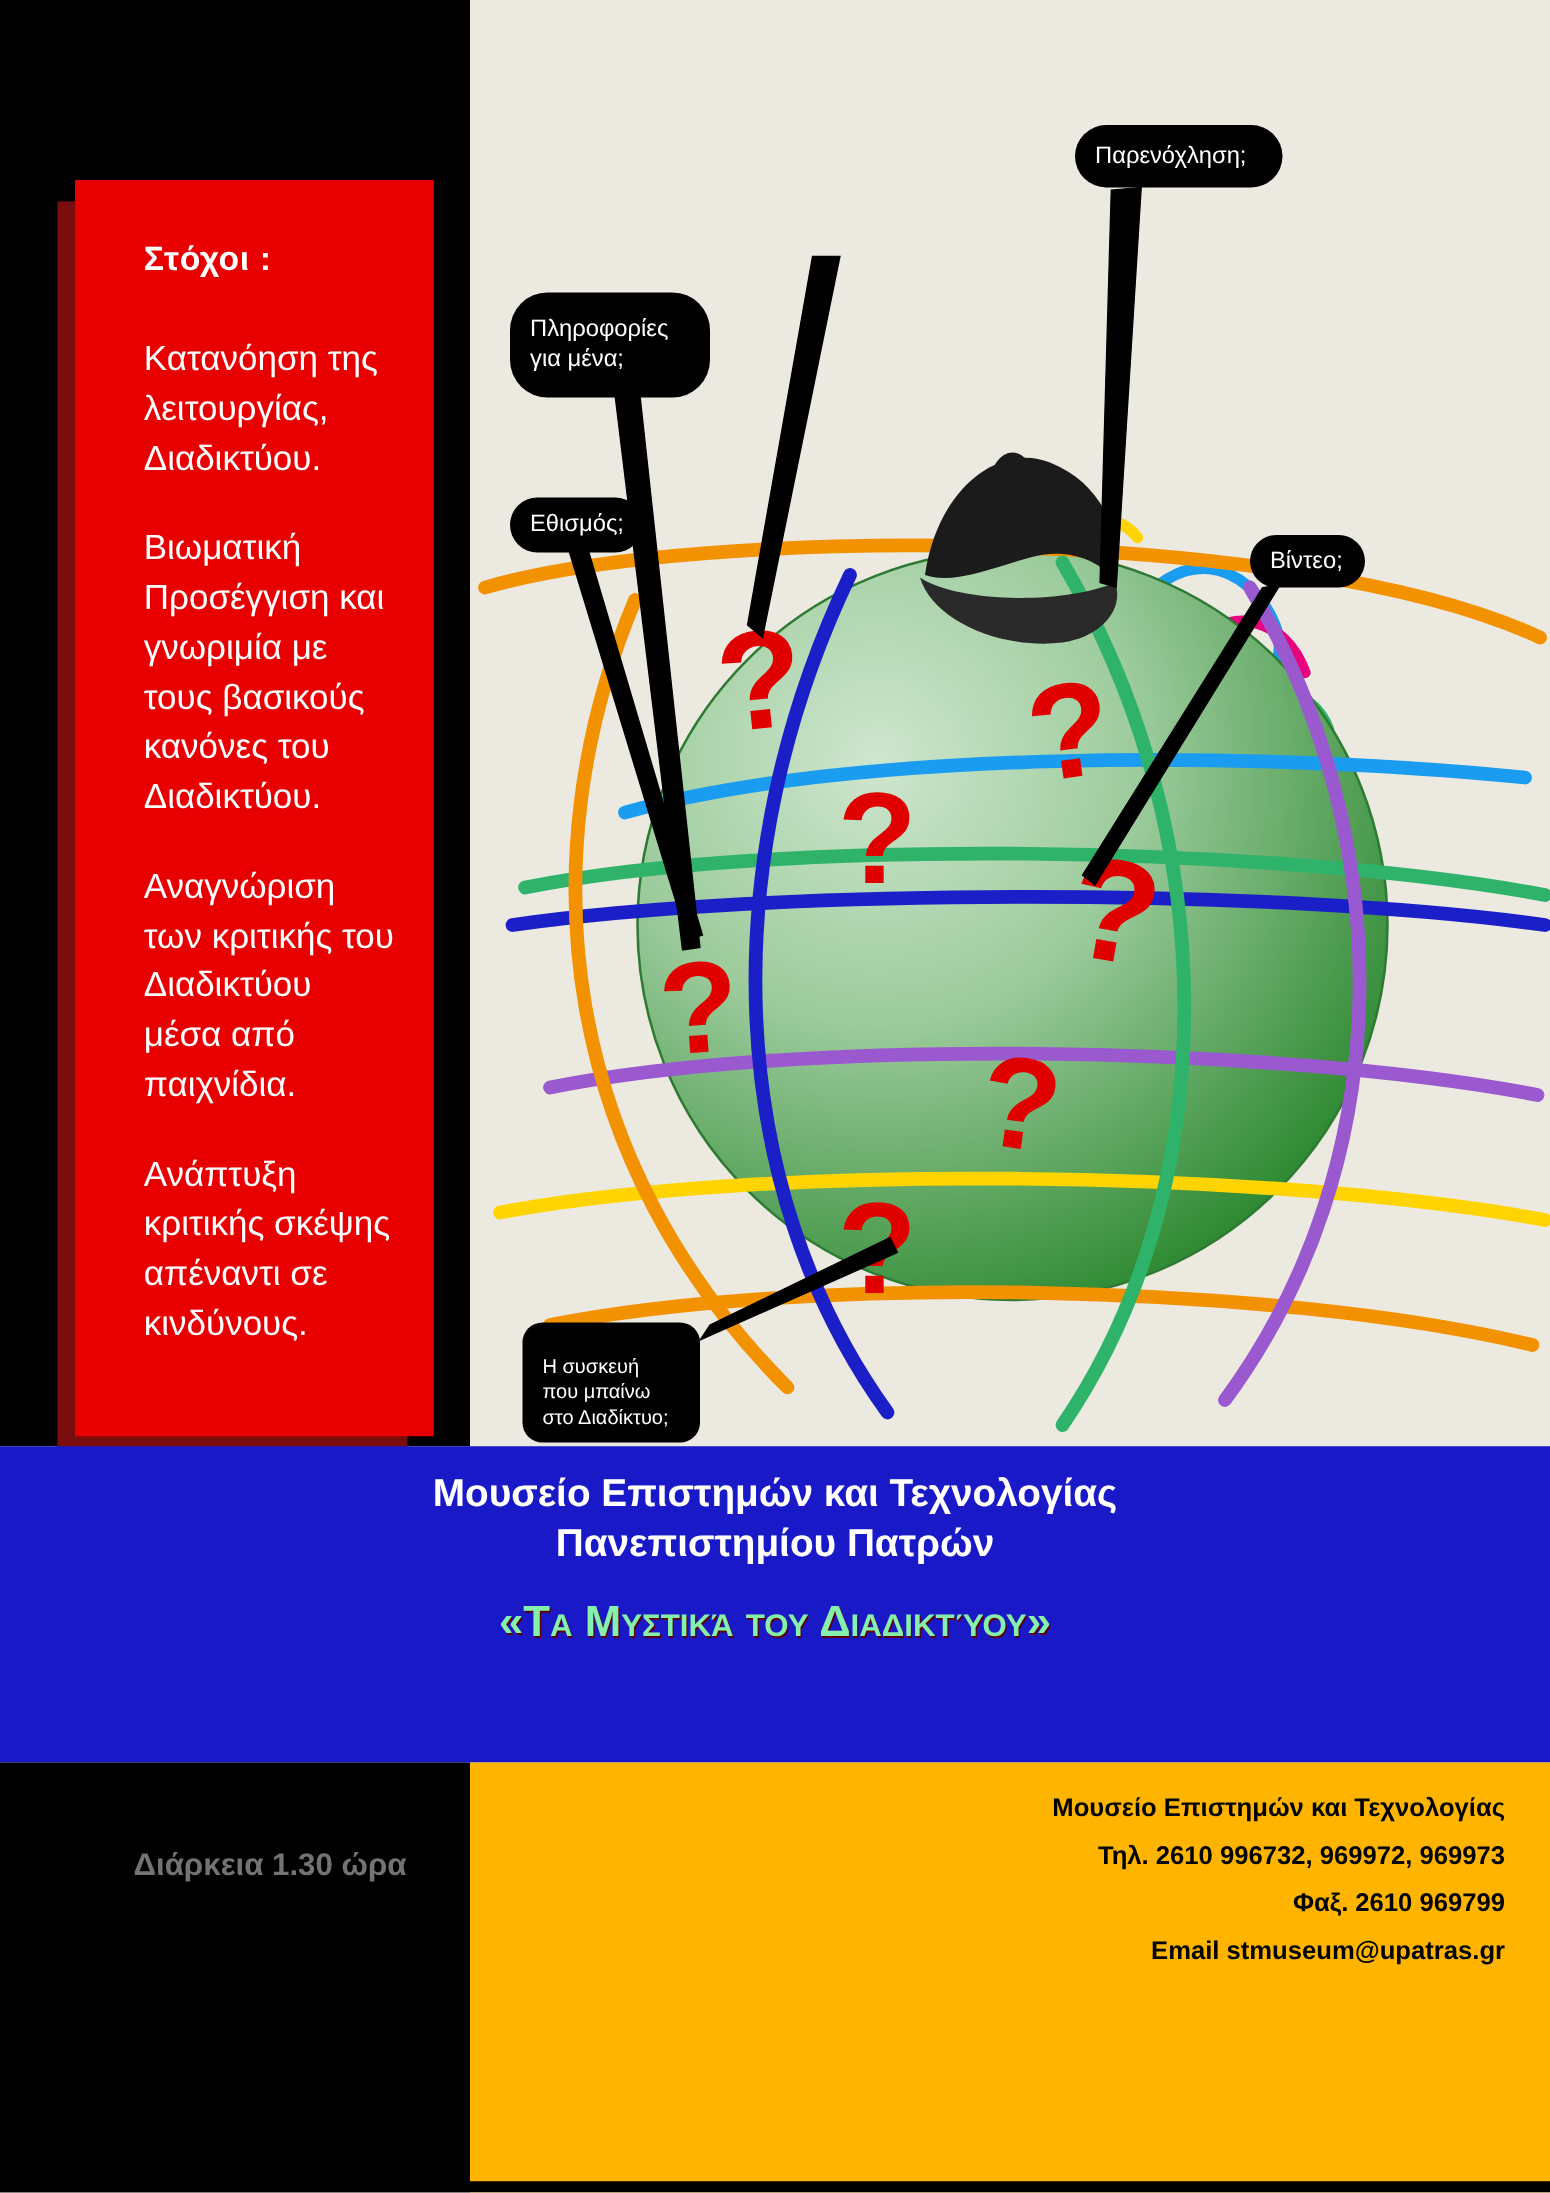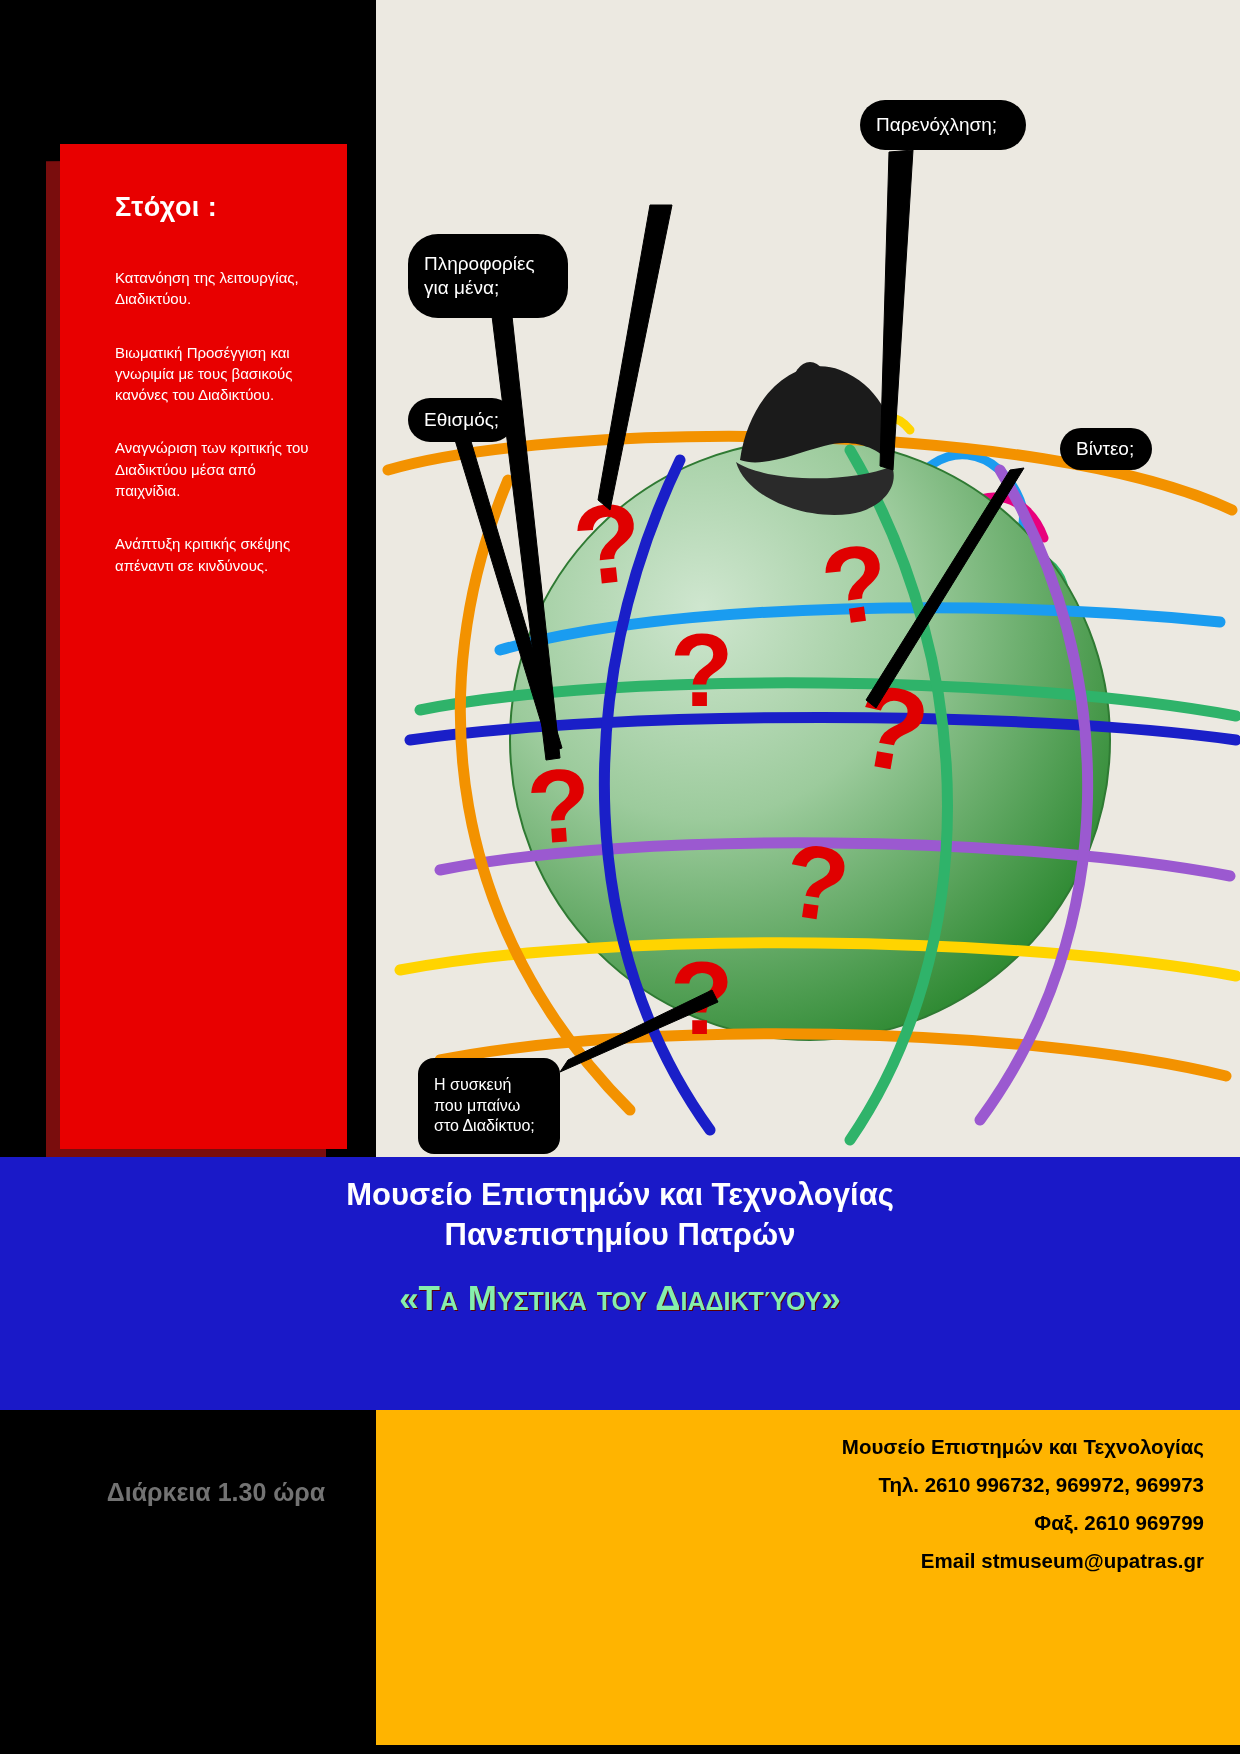--- a/index.html
+++ b/index.html
@@ -39,39 +39,39 @@
   .goals-box {
     position:absolute; left:60px; top:144px; width:287px; height:1005px;
     background:#e80000;
     padding:48px 28px 10px 55px;
     color:#fff;
   }
   .goals-title {
     font-size:27px; font-weight:bold; letter-spacing:0.5px; margin:0 0 44px 0;
   }
   .goal-item {
-    font-size:15px; line-height:1.42; margin:0 0 32px 0; color:#fff;
+    font-size:28px; line-height:1.42; margin:0 0 32px 0; color:#fff;
   }
 
   
   .globe-wrap {
     position:absolute; left:380px; top:270px; width:860px; height:880px;
   }
   svg.globe { display:block; }
 
   
   .callout {
     position:absolute;
     background:#000; color:#fff;
     border-radius:30px;
     display:flex; flex-direction:column; justify-content:center;
     padding:8px 16px;
     font-size:19px; line-height:1.25;
   }
-  .callout.small { font-size:16px; line-height:1.3; border-radius:16px; }
+  .callout.small { font-size:16px; line-height:1.3; border-radius:16px;justify-content:flex-end; }
 
   
   .lines-overlay { position:absolute; left:0; top:0; width:1240px; height:1157px; pointer-events:none; }
 
   
   .blue-band {
     position:absolute; left:0; top:1157px; width:1240px; height:253px;
     background:#1a19c8;
     color:#fff; text-align:center;
     padding-top:18px;
@@ -205,21 +205,21 @@
 
 
   <div class="callout" style="left:408px; top:234px; width:160px; height:84px; align-items:flex-start;">
     <span>Πληροφορίες για μένα;</span>
   </div>
 
   <div class="callout" style="left:408px; top:398px; width:106px; height:44px;">
     <span>Εθισμός;</span>
   </div>
 
-  <div class="callout" style="left:1060px; top:428px; width:92px; height:42px;">
+  <div class="callout" style="left:1000px; top:428px; width:92px; height:42px;">
     <span>Βίντεο;</span>
   </div>
 
   <div class="callout small" style="left:418px; top:1058px; width:142px; height:96px; align-items:flex-start;">
     <span>Η συσκευή που μπαίνω  στο Διαδίκτυο;</span>
   </div>
 
   <div class="goals-shadow"></div>
   <div class="goals-box">
     <div class="goals-title">Στόχοι :</div>

